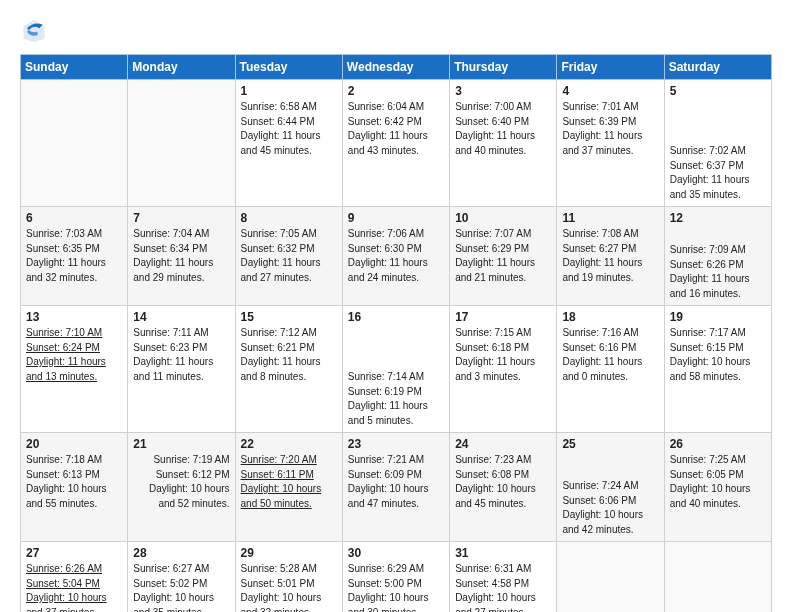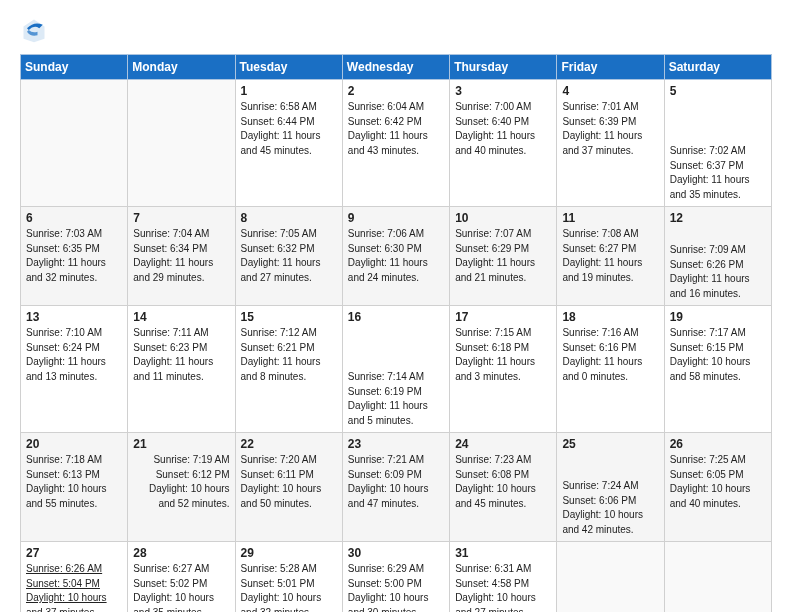--- a/index.html
+++ b/index.html
@@ -206,21 +206,21 @@
           <td>
             <span class="day-number">12</span>
             <div class="day-info" style="white-space: pre-line; margin-top: 18px;">Sunrise: 7:09 AM
 Sunset: 6:26 PM
 Daylight: 11 hours and 16 minutes.</div>
           </td>
         </tr>
         <tr>
           <td>
             <span class="day-number">13</span>
-            <div class="day-info" style="white-space: pre-line;">Sunrise: 7:10 AM
+            <div class="day-info" style="white-space: pre-line; text-decoration: underline;">Sunrise: 7:10 AM
 Sunset: 6:24 PM
 Daylight: 11 hours and 13 minutes.</div>
           </td>
           <td>
             <span class="day-number">14</span>
             <div class="day-info" style="white-space: pre-line;">Sunrise: 7:11 AM
 Sunset: 6:23 PM
 Daylight: 11 hours and 11 minutes.</div>
           </td>
           <td>
@@ -262,21 +262,21 @@
 Daylight: 10 hours and 55 minutes.</div>
           </td>
           <td>
             <span class="day-number">21</span>
             <div class="day-info" style="white-space: pre-line; text-align: right;">Sunrise: 7:19 AM
 Sunset: 6:12 PM
 Daylight: 10 hours and 52 minutes.</div>
           </td>
           <td>
             <span class="day-number">22</span>
-            <div class="day-info" style="white-space: pre-line;">Sunrise: 7:20 AM
+            <div class="day-info" style="white-space: pre-line; text-decoration: underline;">Sunrise: 7:20 AM
 Sunset: 6:11 PM
 Daylight: 10 hours and 50 minutes.</div>
           </td>
           <td>
             <span class="day-number">23</span>
             <div class="day-info" style="white-space: pre-line;">Sunrise: 7:21 AM
 Sunset: 6:09 PM
 Daylight: 10 hours and 47 minutes.</div>
           </td>
           <td>

